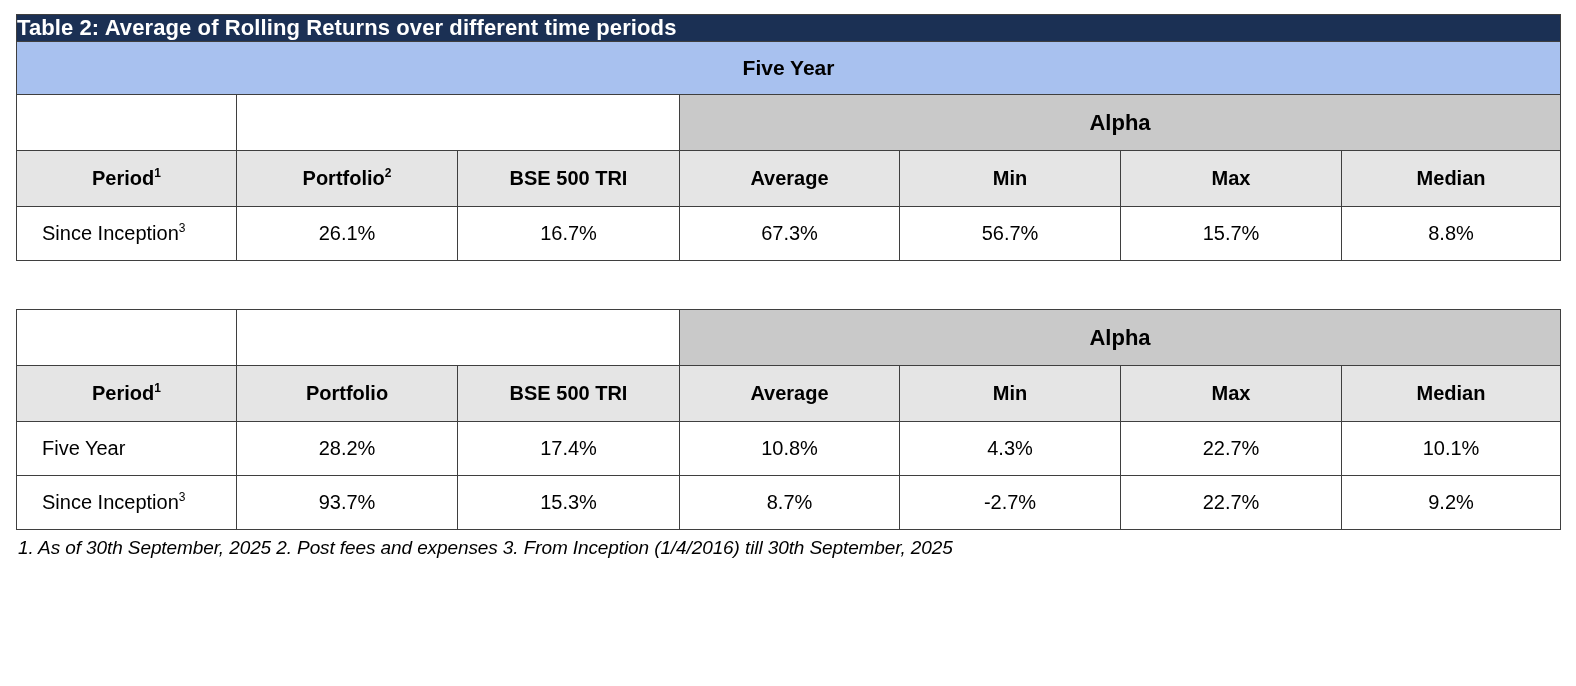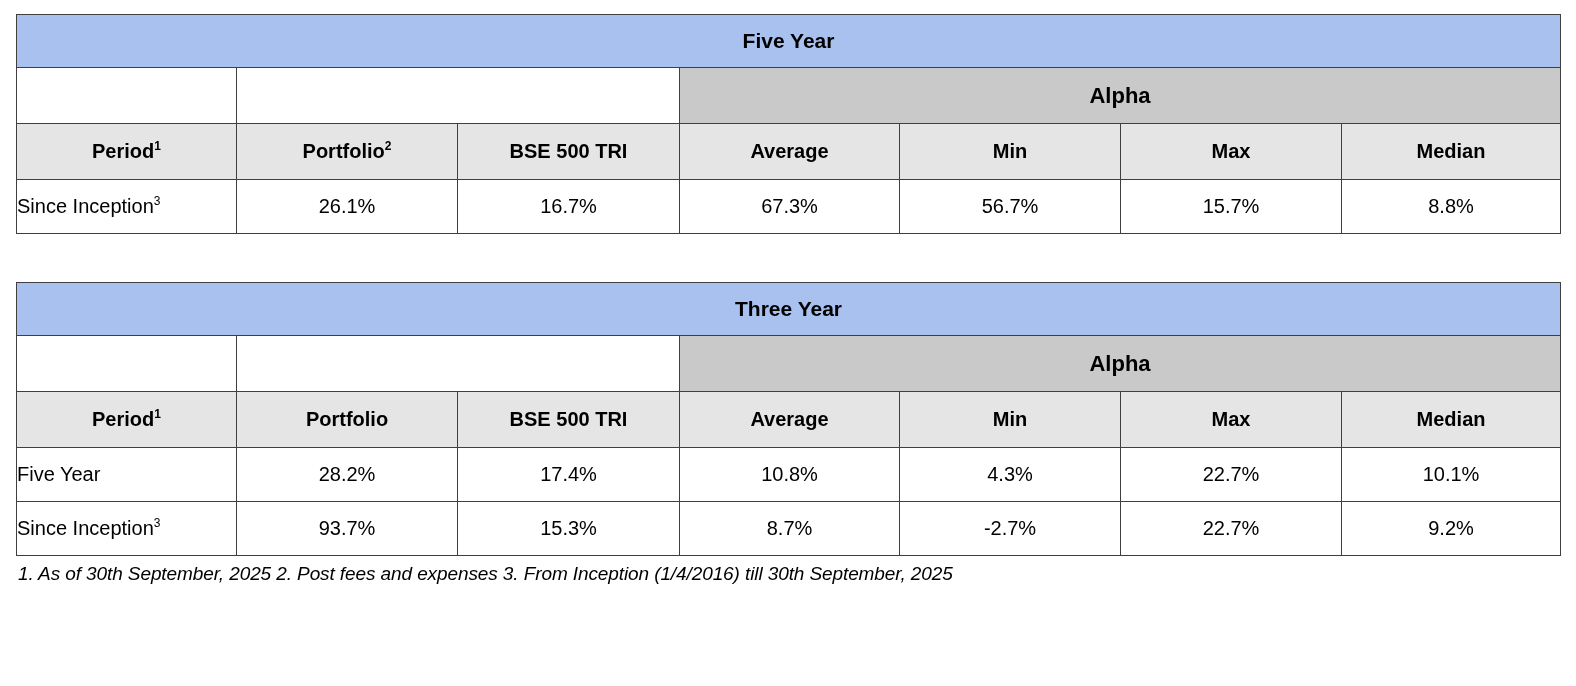--- a/index.html
+++ b/index.html
@@ -69,21 +69,21 @@
     height: 55px;
   }
   .cell {
     background: #ffffff;
     font-size: 20px;
     text-align: center;
     height: 53px;
   }
   .cell.left {
     text-align: left;
-    padding-left: 0;
+    padding-left: 25px;
   }
   sup {
     font-size: 12px;
     vertical-align: super;
     line-height: 0;
   }
   .gap {
     height: 48px;
   }
   .footnote {
@@ -113,20 +113,23 @@
       <col class="c1">
         <col class="c2">
         <col class="c3">
         <col class="c4">
         <col class="c5">
         <col class="c6">
         <col class="c7">
     </colgroup>
     <tbody>
       <tr>
+        <td class="title-bar" colspan="7">Table 2: Average of Rolling Returns over different time periods</td>
+      </tr>
+      <tr>
         <td class="band" colspan="7">Five Year</td>
       </tr>
       <tr>
         <td class="blank-cell"></td>
         <td class="blank-cell" colspan="2"></td>
         <td class="alpha-head" colspan="4">Alpha</td>
       </tr>
       <tr>
         <td class="col-head"><span>Period</span><sup>1</sup></td>
         <td class="col-head"><span>Portfolio</span><sup>2</sup></td>
@@ -155,23 +158,20 @@
       <col class="c1">
         <col class="c2">
         <col class="c3">
         <col class="c4">
         <col class="c5">
         <col class="c6">
         <col class="c7">
     </colgroup>
     <tbody>
       <tr>
-        <td class="band" colspan="7">Three Year</td>
-      </tr>
-      <tr>
         <td class="blank-cell"></td>
         <td class="blank-cell" colspan="2"></td>
         <td class="alpha-head" colspan="4">Alpha</td>
       </tr>
       <tr>
         <td class="col-head"><span>Period</span><sup>1</sup></td>
         <td class="col-head">Portfolio</td>
         <td class="col-head">BSE 500 TRI</td>
         <td class="col-head">Average</td>
         <td class="col-head">Min</td>

